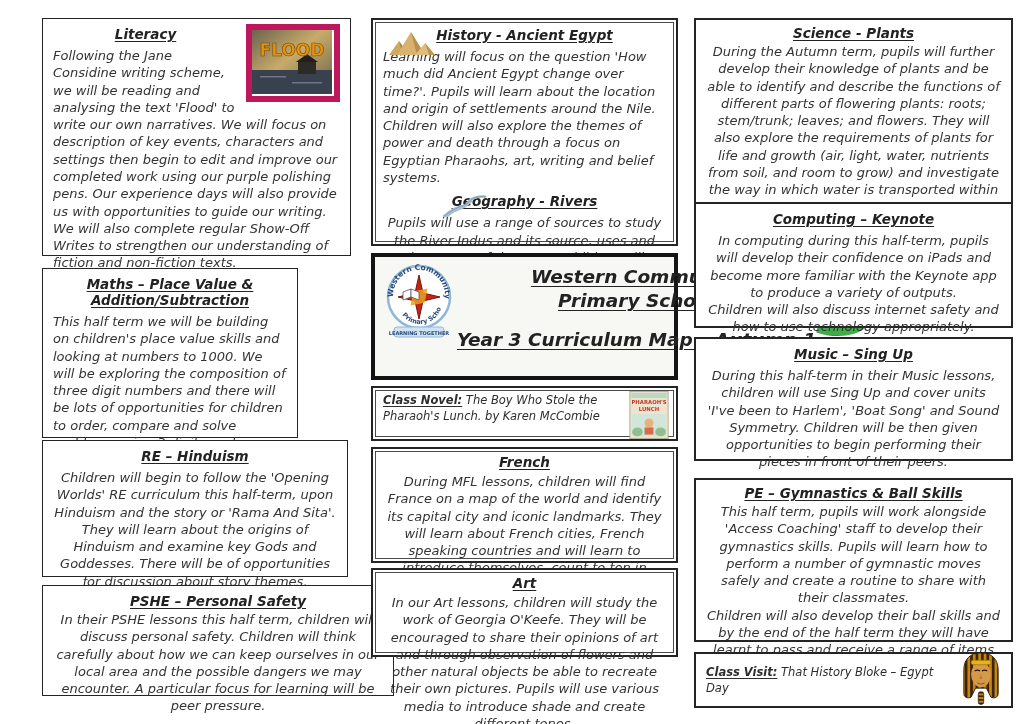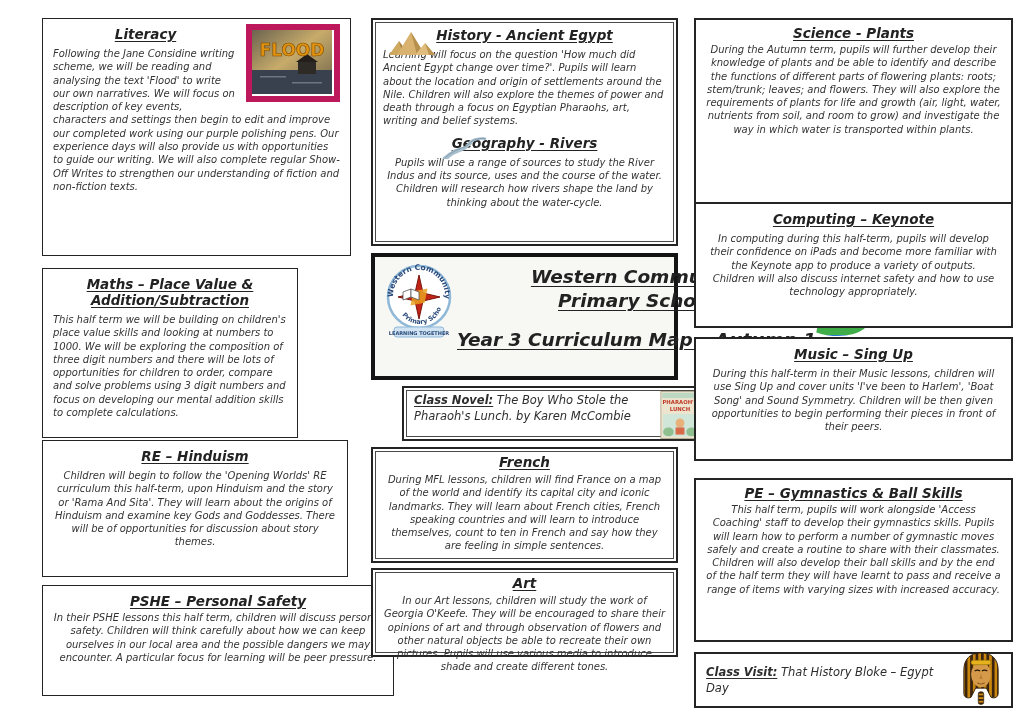--- a/index.html
+++ b/index.html
@@ -14,21 +14,21 @@
   .box.thin{border-width:1.5px;}
   .box.double{box-shadow: inset 0 0 0 2px #fff, inset 0 0 0 3px #4a4a4a;}
   h2{
     margin:2px 0 5px;text-align:center;font-size:13.5px;font-style:italic;
     font-weight:bold;color:#222;
   }
   h2 .u, .lbl{
     text-decoration:underline;text-underline-offset:2px;
   }
   .body{
-    font-size:10px;font-style:italic;line-height:1.33;white-space:pre-line;
+    font-size:13px;font-style:italic;line-height:1.33;white-space:pre-line;
     color:#333;
   }
   .center{text-align:center;}
   .heading-row{position:relative;}
   .h-icon{position:absolute;left:6px;top:2px;}
 
   
   #literacy   {left:42px;top:18px;width:309px;height:238px;}
   #maths      {left:42px;top:268px;width:256px;height:170px;}
   #re         {left:42px;top:440px;width:306px;height:137px;}
@@ -159,21 +159,21 @@
   <div class="banner-text">
     <div class="banner-school">
       <span class="u">Western Community</span><br>
       <span class="u">Primary School</span>
     </div>
     <div class="banner-subtitle">Year 3 Curriculum Map – Autumn 1</div>
   </div>
   <div class="rainbow-three">3</div>
 </section>
 
-<section class="box double" id="class-novel" style="position:absolute;margin-left:31px;">
+<section class="box double" id="class-novel" style="position:absolute;">
   <div class="label-row">
     <span class="lbl">Class Novel:</span><span> The Boy Who Stole the Pharaoh's Lunch. by Karen McCombie</span>
   </div>
   <span class="novel-cover">
     <svg width="44" height="48" viewBox="0 0 44 54">
       <rect x="0.5" y="0.5" width="43" height="53" fill="#ece4cf" stroke="#b0a588"></rect>
       <rect x="2" y="2" width="40" height="6" fill="#bcd8c2"></rect>
       <text x="22" y="15" text-anchor="middle" font-size="6" font-weight="bold" fill="#c03a2a" font-family="DejaVu Sans, sans-serif">PHARAOH'S</text>
       <text x="22" y="22" text-anchor="middle" font-size="6" font-weight="bold" fill="#c03a2a" font-family="DejaVu Sans, sans-serif">LUNCH</text>
       <rect x="3" y="26" width="38" height="25" fill="#cfe6d8"></rect>

